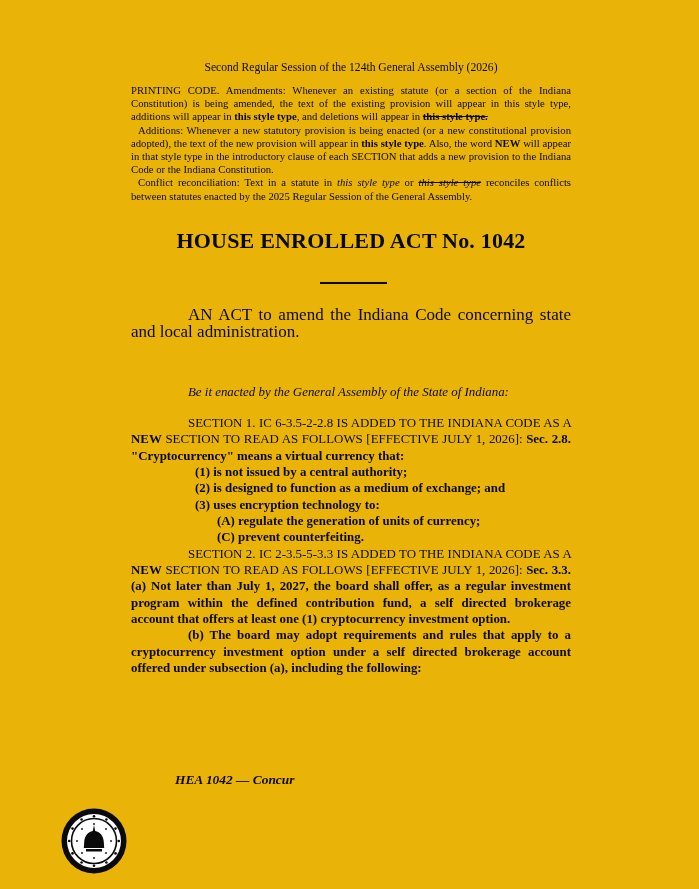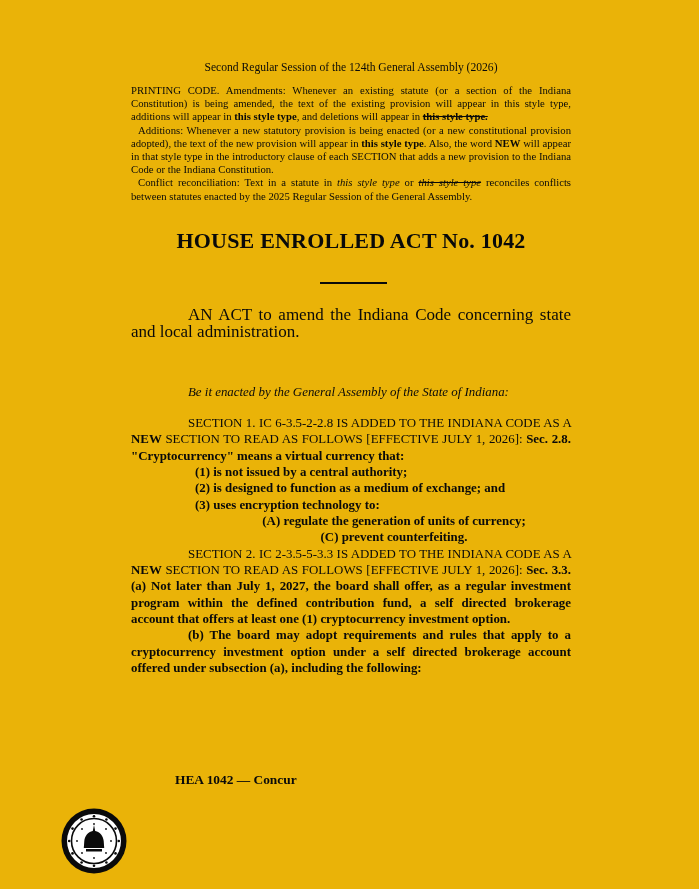--- a/index.html
+++ b/index.html
@@ -62,27 +62,28 @@
 
   .act-body{
     top:415px;
     font-size:12.9px;
     line-height:16.35px;
   }
   .act-body p{margin:0;}
   .act-body p.section{text-indent:57px;text-align:justify;}
   .act-body p.flush{text-align:justify;}
   .act-body p.l1{padding-left:64px;}
-  .act-body p.l2{padding-left:86px;text-align:center;}
+  .act-body p.l2{padding-left:86px;}
 
   .footer-line{
     top:772px;
     font-size:13.4px;
     font-weight:bold;
     padding-left:44px;
+    font-style:italic;
   }
 
   .seal{
     position:absolute;
     left:61px;top:808px;
     width:66px;height:66px;
   }
 
   .b{font-weight:bold;}
   .i{font-style:italic;}

